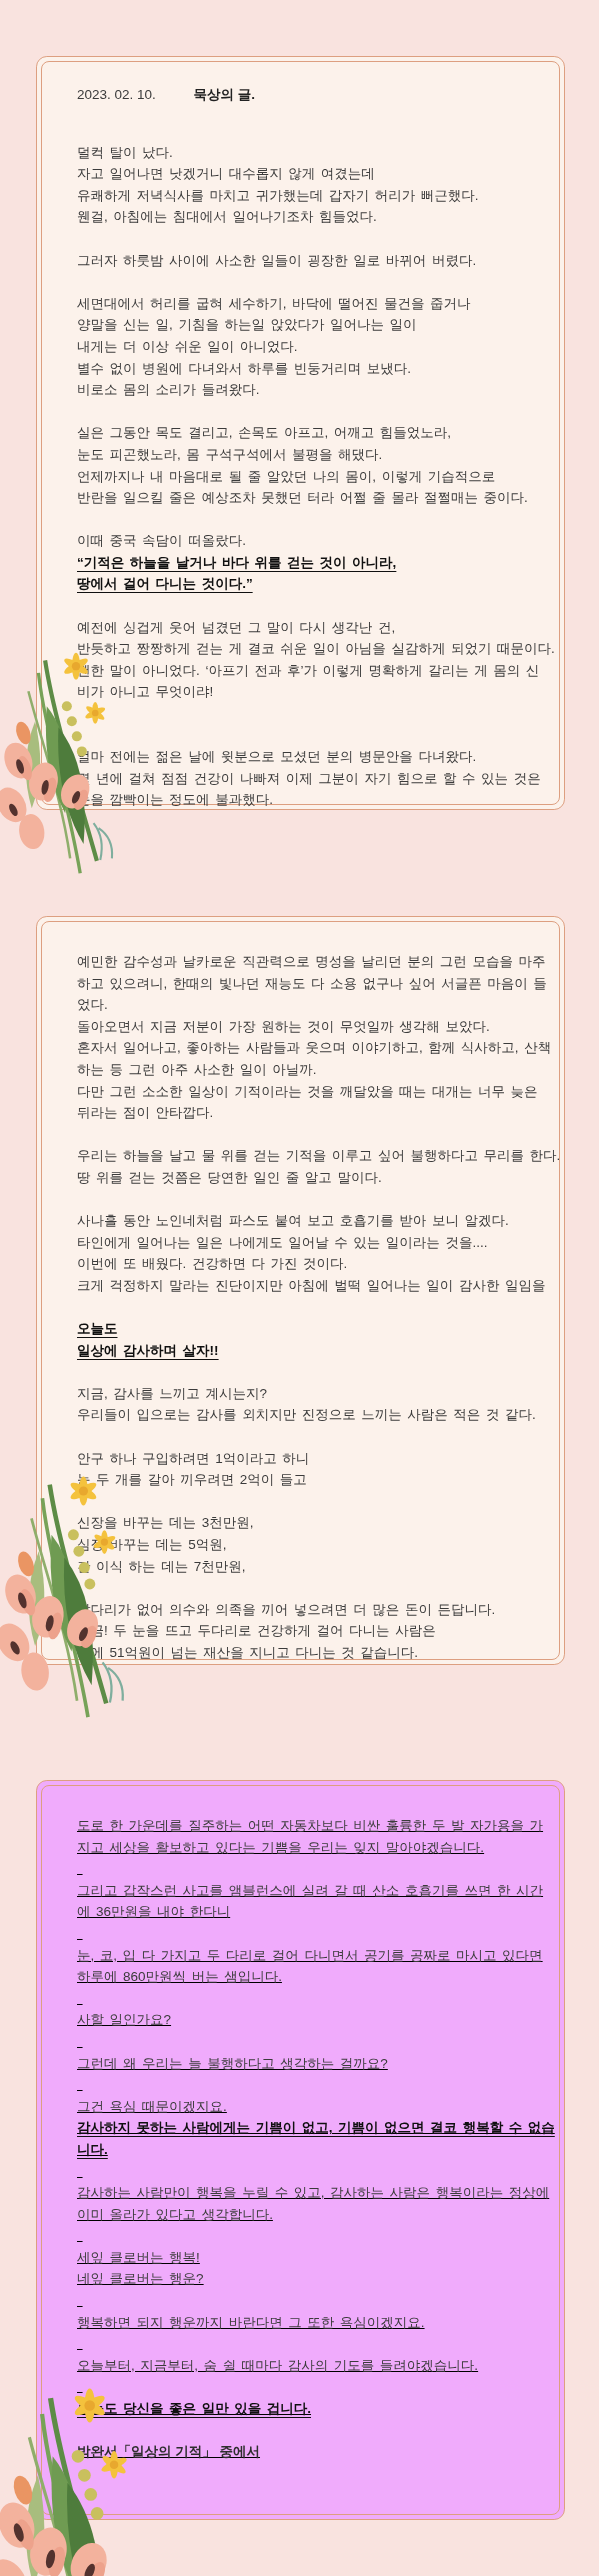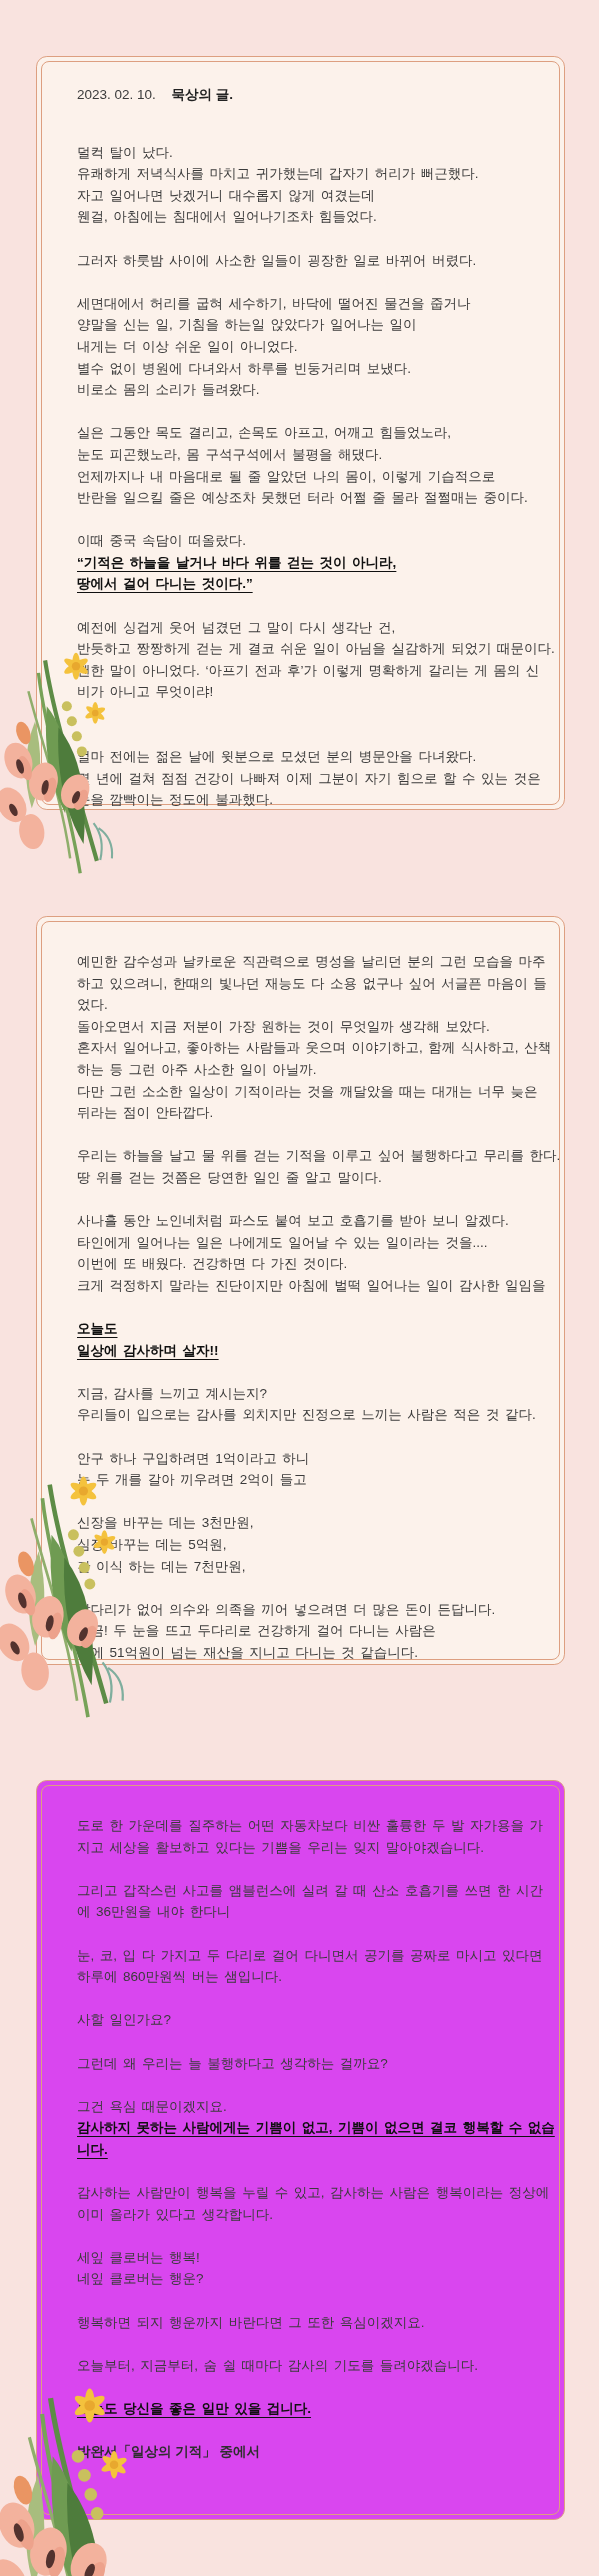--- a/index.html
+++ b/index.html
@@ -27,21 +27,21 @@
   #card2{top:916px;height:749px;}
   #card3{top:1780px;height:740px;}
   .card-content{
     position:relative;
     padding:27px 32px 0 40px;
     color:#3b3b3b;
     font-size:13.5px;
   }
   #card2 .card-content,#card3 .card-content{padding-top:34px;}
   .title-line{height:21.6px;line-height:21.6px;margin-bottom:36px;white-space:nowrap;}
-  .title-bold{font-weight:bold;color:#222;margin-left:12px;}
+  .title-bold{font-weight:bold;color:#222;margin-left:34px;}
   .line{height:21.6px;line-height:21.6px;white-space:nowrap;word-spacing:1.8px;}
   .line.em{
     font-weight:bold;color:#101010;
     text-decoration:underline;
     text-underline-offset:3.6px;
   }
   .attribution{
     text-align:left;
     margin-top:23.4px;
     padding-right:5.4px;
@@ -60,22 +60,22 @@
 <div class="page" style="background: rgb(249, 227, 223);">
 
   <section class="card" id="card1" style="background: rgb(252, 242, 235); border-color: rgb(221, 159, 128);">
     <div class="card-content">
       <div class="title-line">
         <span>2023. 02. 10.</span>
         <span class="title-bold">묵상의 글.</span>
       </div>
       <div class="lines">
           <div class="line">덜컥 탈이 났다.</div>
+          <div class="line">자고 일어나면 낫겠거니 대수롭지 않게 여겼는데</div>
           <div class="line">유쾌하게 저녁식사를 마치고 귀가했는데 갑자기 허리가 뻐근했다.</div>
-          <div class="line">자고 일어나면 낫겠거니 대수롭지 않게 여겼는데</div>
           <div class="line">웬걸, 아침에는 침대에서 일어나기조차 힘들었다.</div>
           <div class="line">&nbsp;</div>
           <div class="line">그러자 하룻밤 사이에 사소한 일들이 굉장한 일로 바뀌어 버렸다.</div>
           <div class="line">&nbsp;</div>
           <div class="line">세면대에서 허리를 굽혀 세수하기, 바닥에 떨어진 물건을 줍거나</div>
           <div class="line">양말을 신는 일, 기침을 하는일 앉았다가 일어나는 일이</div>
           <div class="line">내게는 더 이상 쉬운 일이 아니었다.</div>
           <div class="line">별수 없이 병원에 다녀와서 하루를 빈둥거리며 보냈다.</div>
           <div class="line">비로소 몸의 소리가 들려왔다.</div>
           <div class="line">&nbsp;</div>
@@ -134,21 +134,21 @@
           <div class="line">심장 바꾸는 데는 5억원,</div>
           <div class="line">간 이식 하는 데는 7천만원,</div>
           <div class="line">&nbsp;</div>
           <div class="line">팔다리가 없어 의수와 의족을 끼어 넣으려면 더 많은 돈이 든답니다.</div>
           <div class="line">지금! 두 눈을 뜨고 두다리로 건강하게 걸어 다니는 사람은</div>
           <div class="line">몸에 51억원이 넘는 재산을 지니고 다니는 것 같습니다.</div>
         </div>
     </div>
   </section>
 
-  <section class="card" id="card3" style="background: #d946ef; border-color: rgb(221, 159, 128);">
+  <section class="card" id="card3" style="background: #f0abfc; border-color: rgb(221, 159, 128); text-decoration: underline;">
     <div class="card-content">
       <div class="lines">
           <div class="line">도로 한 가운데를 질주하는 어떤 자동차보다 비싼 훌륭한 두 발 자가용을 가</div>
           <div class="line">지고 세상을 활보하고 있다는 기쁨을 우리는 잊지 말아야겠습니다.</div>
           <div class="line">&nbsp;</div>
           <div class="line">그리고 갑작스런 사고를 앰블런스에 실려 갈 때 산소 호흡기를 쓰면 한 시간</div>
           <div class="line">에 36만원을 내야 한다니</div>
           <div class="line">&nbsp;</div>
           <div class="line">눈, 코, 입 다 가지고 두 다리로 걸어 다니면서 공기를 공짜로 마시고 있다면</div>
           <div class="line">하루에 860만원씩 버는 샘입니다.</div>

